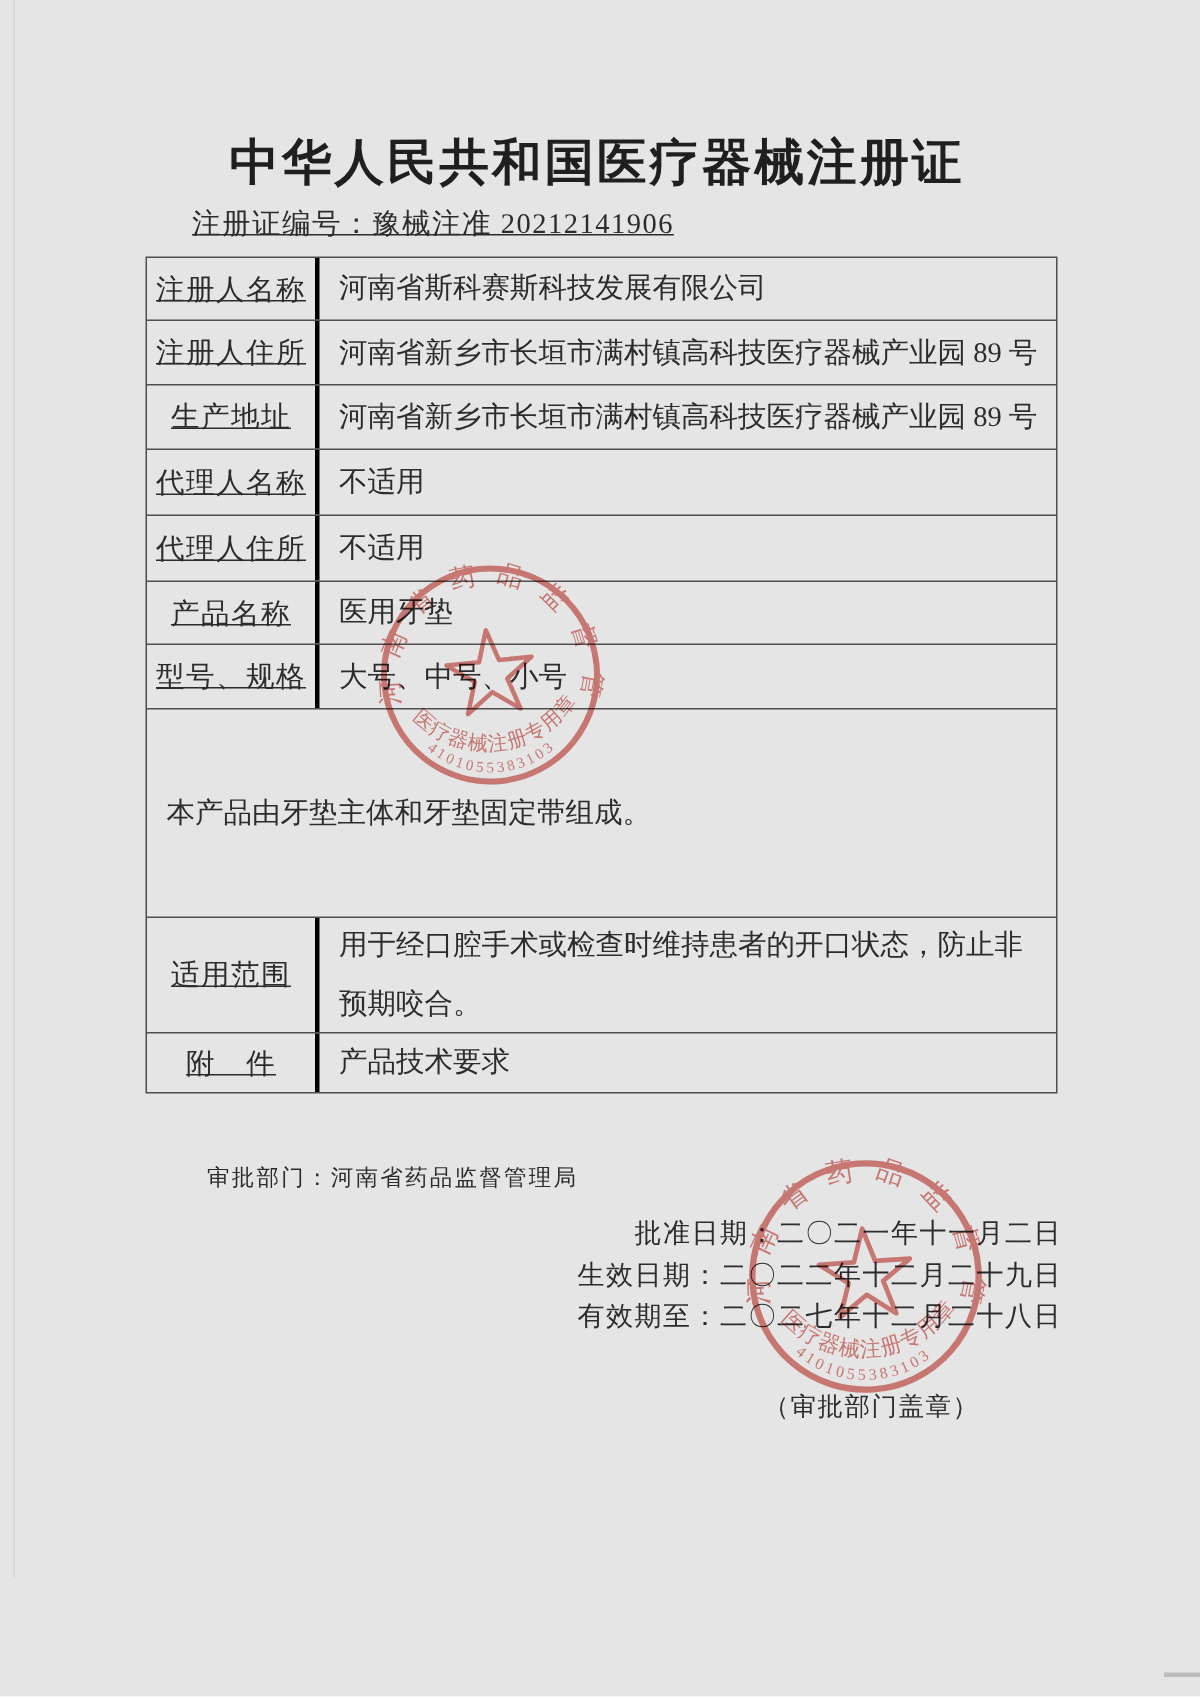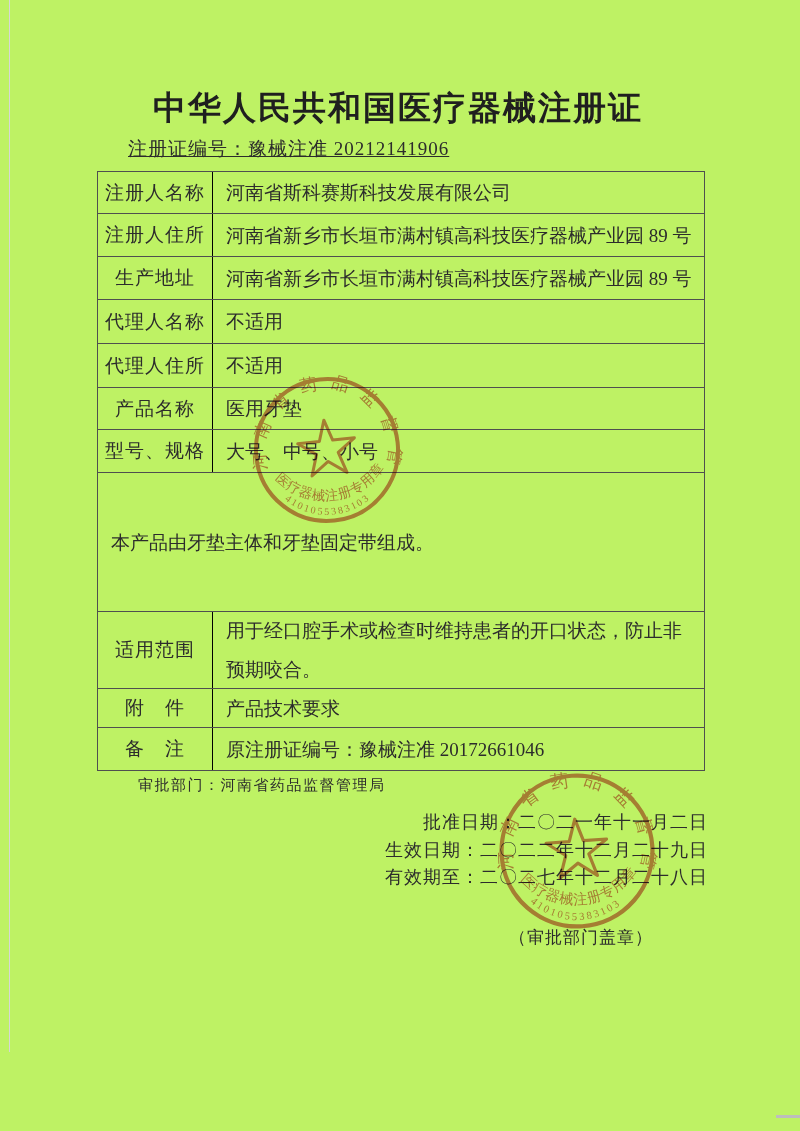--- a/index.html
+++ b/index.html
@@ -1,40 +1,40 @@
 <!DOCTYPE html>
 <html><head>
 <meta charset="utf-8">
 <style>
   html,body{margin:0;padding:0;background:#ffffff;}
   .page{
     position:relative;width:800px;height:1131px;overflow:hidden;
-    background:#bef264;color:#2c2c2c;
+    background:#e5e5e5;color:#2c2c2c;
     font-family:"Liberation Serif","DejaVu Serif",serif;
   }
   .scan-left{position:absolute;left:9px;top:0;width:1px;height:1052px;background:#d6d6d6;}
   .scan-corner{position:absolute;right:0;bottom:13px;width:24px;height:3px;background:#bdbdbd;}
 
   .title{
     position:absolute;top:86px;left:0;width:796px;text-align:center;
     font-family:"Liberation Sans","DejaVu Sans",sans-serif;
     font-weight:bold;font-size:33px;letter-spacing:2px;color:#1f1f1f;
   }
   .regline{position:absolute;left:128px;top:136px;font-size:19px;letter-spacing:1px;text-decoration:underline;}
 
   .doc-table{
     position:absolute;left:97px;top:171px;width:608px;
     border:1px solid #4f4f4f;box-sizing:border-box;background:transparent;
   }
   .trow{display:flex;border-bottom:1px solid #4f4f4f;box-sizing:border-box;}
   .trow:last-child{border-bottom:none;}
   .tlabel{
-    flex:0 0 115px;border-right:1px solid #000000;box-sizing:border-box;
+    flex:0 0 115px;border-right:3px solid #000000;box-sizing:border-box;
     display:flex;align-items:center;justify-content:center;
-    font-size:19px;letter-spacing:1px;text-align:left;color:#2c2c2c;
+    font-size:19px;letter-spacing:1px;text-align:left;color:#2c2c2c;text-decoration:underline;
   }
   .tvalue{
     flex:1;display:flex;align-items:center;box-sizing:border-box;
     padding:2px 6px 2px 13px;font-size:19px;line-height:39px;color:#2c2c2c;
   }
   .r1{height:42px}.r2{height:43px}.r3{height:43px}.r4{height:44px}
   .r5{height:44px}.r6{height:42px}.r7{height:43px}.r8{height:139px}
   .r9{height:77px}.r10{height:39px}.r11{height:42px}.r12{height:42px}
 
   .dept{position:absolute;left:138px;top:776px;font-size:15px;letter-spacing:1.5px;}
@@ -99,24 +99,20 @@
       <div class="tvalue">本产品由牙垫主体和牙垫固定带组成。</div>
     </div>
     <div class="trow r9">
       <div class="tlabel">适用范围</div>
       <div class="tvalue">用于经口腔手术或检查时维持患者的开口状态，防止非预期咬合。</div>
     </div>
     <div class="trow r10">
       <div class="tlabel">附　件</div>
       <div class="tvalue">产品技术要求</div>
     </div>
-    <div class="trow r12">
-      <div class="tlabel">备　注</div>
-      <div class="tvalue">原注册证编号：豫械注准 20172661046</div>
-    </div>
   </div>
 
   <div class="dept">
     <span>审批部门：</span><span>河南省药品监督管理局</span>
   </div>
 
   <div class="dates">
     <div class="date-line">
       <span>批准日期：</span><span>二〇二一年十一月二日</span>
     </div>

